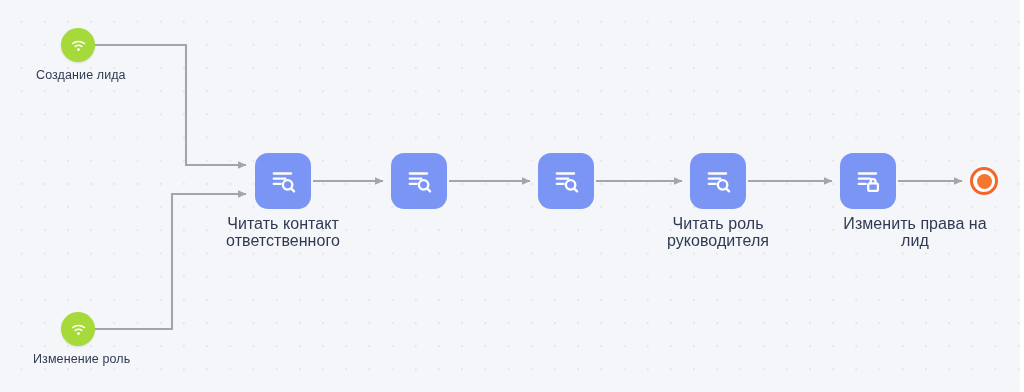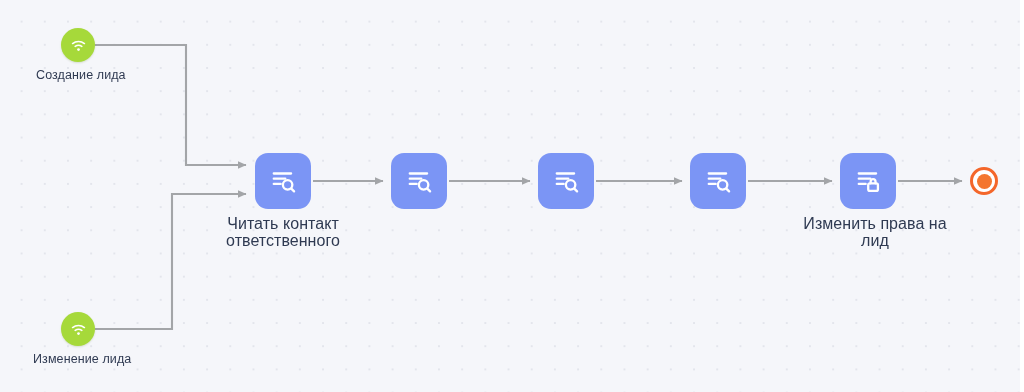--- a/index.html
+++ b/index.html
@@ -131,21 +131,21 @@
     <span>
       <svg width="19" height="19" viewBox="0 0 24 24">
         <g fill="none" stroke="#ffffff" stroke-width="2" stroke-linecap="round">
           <path d="M4.5 9.5a12 12 0 0 1 15 0"></path>
           <path d="M7.8 13a7.6 7.6 0 0 1 8.4 0"></path>
         </g>
         <circle cx="12" cy="17.2" r="1.7" fill="#ffffff"></circle>
       </svg>
     </span>
   </div>
-  <div class="trigger-label" style="left:33px; top:352px;">Изменение лида</div>
+  <div class="trigger-label" style="left:33px; top:352px;">Изменение роль</div>
 
   <div class="action" style="left:255px; top:153px;">
     <span>
       <svg width="30" height="30" viewBox="0 0 26 26">
         <g stroke="#ffffff" stroke-width="2" stroke-linecap="round" fill="none">
           <path d="M5 6.5 H20"></path>
           <path d="M5 11 H15"></path>
           <path d="M5 15.5 H11"></path>
           <circle cx="17" cy="16.3" r="4.1"></circle>
           <path d="M20.2 19.6 L22.6 22"></path>
@@ -189,33 +189,34 @@
         <g stroke="#ffffff" stroke-width="2" stroke-linecap="round" fill="none">
           <path d="M5 6.5 H20"></path>
           <path d="M5 11 H15"></path>
           <path d="M5 15.5 H11"></path>
           <circle cx="17" cy="16.3" r="4.1"></circle>
           <path d="M20.2 19.6 L22.6 22"></path>
         </g>
       </svg>
     </span>
   </div>
+  <div class="action-label" style="left:643px; top:215px;">Читать роль руководителя</div>
 
   <div class="action" style="left:840px; top:153px;">
     <span>
       <svg width="30" height="30" viewBox="0 0 26 26">
         <g stroke="#ffffff" stroke-width="2" stroke-linecap="round" fill="none">
           <path d="M5 6.5 H20"></path>
           <path d="M5 11 H15"></path>
           <path d="M5 15.5 H11"></path>
           <rect x="13.2" y="15" width="8.4" height="6.6" rx="1.5"></rect>
           <path d="M15.3 15 v-1.6a2.1 2.1 0 0 1 4.2 0V15"></path>
         </g>
       </svg>
     </span>
   </div>
-  <div class="action-label" style="left:800px; top:215px;">Изменить права на лид</div>
+  <div class="action-label" style="left:840px; top:215px;">Изменить права на лид</div>
 
   <div class="terminator" style="left:970px; top:167px;">
     <div class="core"></div>
   </div>
 
 </div>
 
 </body></html>

